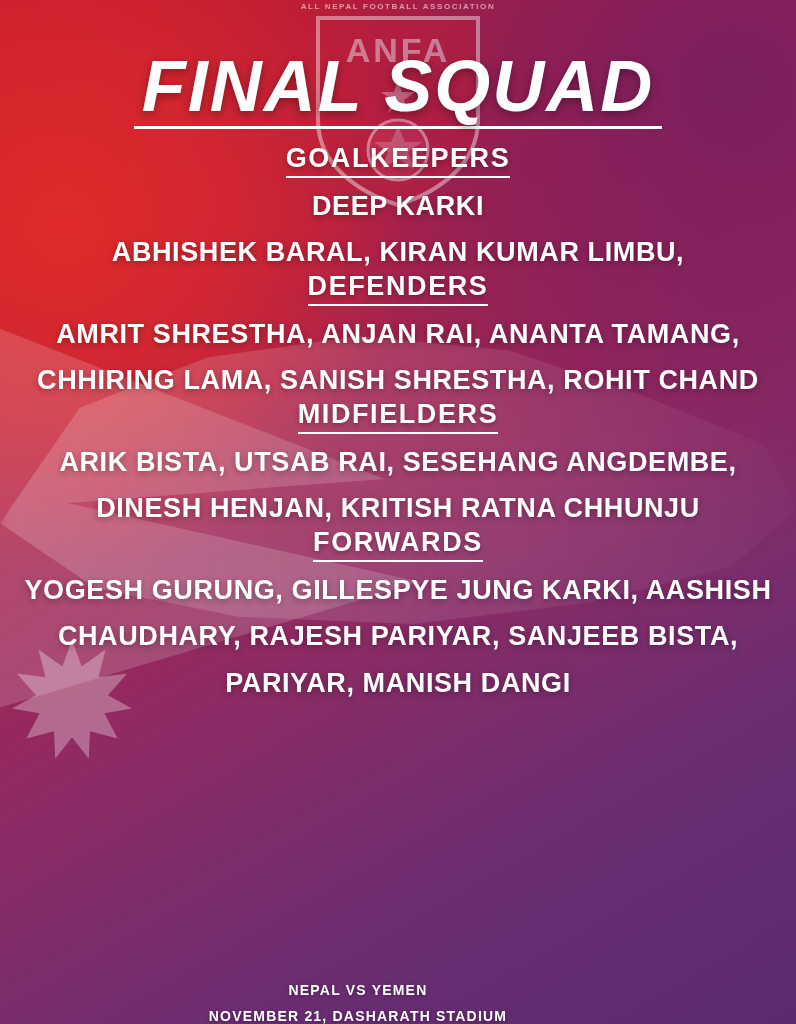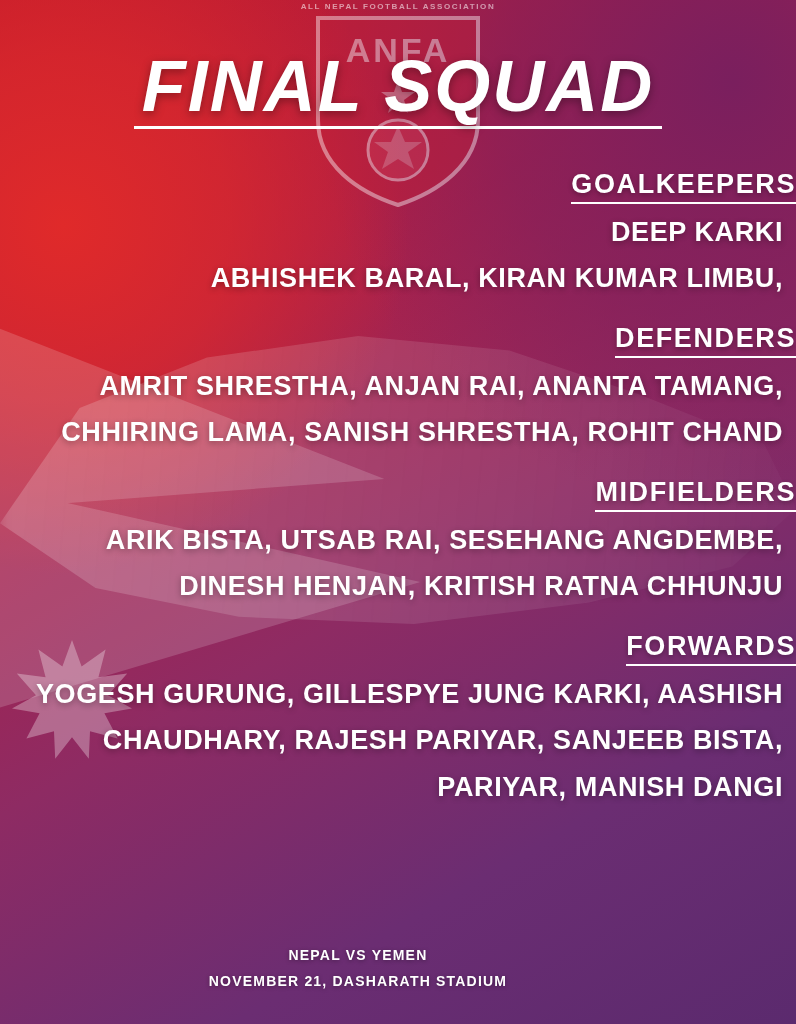--- a/index.html
+++ b/index.html
@@ -117,22 +117,20 @@
     text-shadow: 0 3px 10px rgba(0,0,0,0.35);
     display: inline-block;
     border-bottom: 3px solid #ffffff;
     padding-left: 8px;
     padding-right: 8px;
     padding-bottom: 4px;
   }
   .title-row { text-align: center; }
 
   .section {
-    margin-top: 26px;
-    text-align: right;
   }
   .section-head {
     display: inline-block;
     color: #ffffff;
     font-size: 27px;
     font-weight: bold;
     letter-spacing: 1.6px;
     border-bottom: 2px solid #ffffff;
     padding-bottom: 2px;
     text-shadow: 0 2px 5px rgba(0,0,0,0.3);
@@ -144,21 +142,21 @@
     font-size: 27px;
     font-weight: bold;
     line-height: 1.35;
     letter-spacing: 0.6px;
     text-shadow: 0 2px 6px rgba(0,0,0,0.32);
   }
 
   .footer {
     position: absolute;
     left: 0;
-    bottom: 35px;
+    bottom: 0;
     width: 716px;
     text-align: center;
     z-index: 6;
   }
   .footer-line {
     color: #ffffff;
     font-weight: bold;
     letter-spacing: 1.2px;
     text-shadow: 0 1px 4px rgba(0,0,0,0.35);
   }

